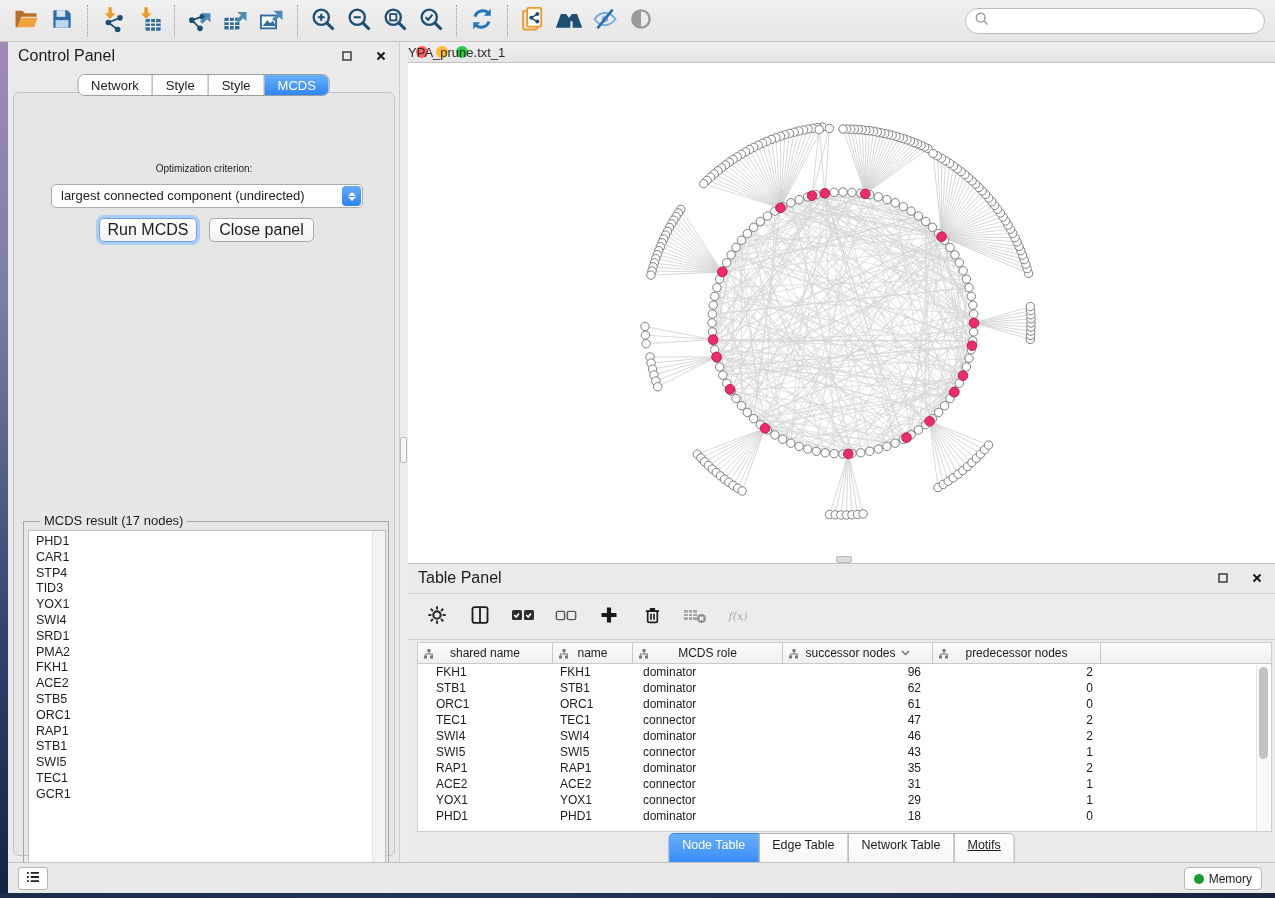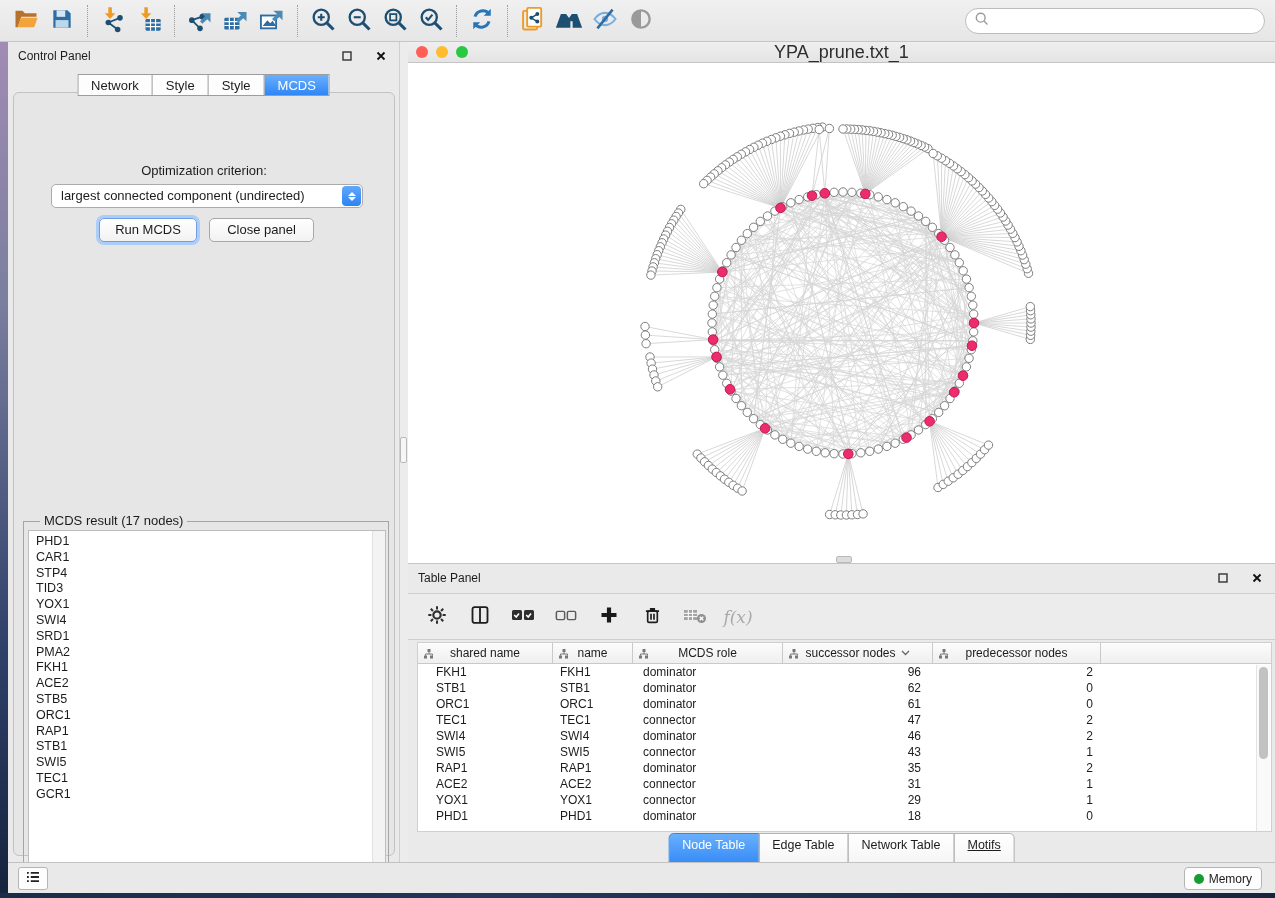--- a/index.html
+++ b/index.html
@@ -12,58 +12,58 @@
   .tb-btn { width:36px; height:34px; display:flex; align-items:center; justify-content:center; border-radius:4px; }
   .tb-sep { width:1px; height:32px; border-left:1px dotted #9a9a9a; margin:0 7px; }
   #search-box { position:absolute; right:10px; top:8px; width:300px; height:26px; background:#fff; border:1px solid #bdbdbd; border-radius:13px; display:flex; align-items:center; padding-left:8px; }
 
   
   #wall-left { left:0; top:42px; width:8px; height:851px; background:linear-gradient(#a18bb4,#7b7fa0 30%,#31426b 70%,#15233f); }
   #wall-bottom { left:0; top:893px; width:1275px; height:5px; background:linear-gradient(90deg,#1b2c49,#24365a 40%,#17243e); }
 
   
   #control-panel { left:8px; top:42px; width:392px; height:820px; background:#eaeaea; border-right:1px solid #cfcfcf; }
-  .panel-title-row { height:28px; display:flex; align-items:center; padding:0 10px; font-size:12px;gap:12px; }
+  .panel-title-row { height:28px; display:flex; align-items:center; padding:0 10px; font-size:16px;gap:12px; }
   .panel-title { flex:1; }
   .win-mini-btn { width:16px; height:16px; display:flex; align-items:center; justify-content:center; margin-left:6px; }
   #cp-inner { position:absolute; left:5px; top:50px; width:382px; height:764px; background:#e6e6e6; border:1px solid #c2c2c2; border-radius:6px; }
-  .seg-tabs { position:absolute; top:32px; left:50%; transform:translateX(-50%); display:flex; z-index:3; border:1px solid #9d9d9d; border-radius:0; overflow:hidden; background:#fdfdfd; height:22px; }
+  .seg-tabs { position:absolute; top:32px; left:50%; transform:translateX(-50%); display:flex; z-index:3; border:1px solid #9d9d9d; border-radius:7px; overflow:hidden; background:#fdfdfd; height:22px; }
   .seg-tab { padding:2px 13px; font-size:13px; line-height:17px; border-left:1px solid #9d9d9d; background:#fdfdfd; cursor:default; }
   .seg-tab:first-child { border-left:none; }
   .seg-tab.sel { background:linear-gradient(#69b0fc,#2f86f6); color:#fff; }
-  #opt-label { position:absolute; top:70px; left:0; width:100%; text-align:center; font-size:13px; }
+  #opt-label { position:absolute; top:70px; left:0; width:100%; text-align:center; font-size:10px; }
   #criterion-select { position:absolute; top:91px; left:37px; width:312px; height:24px; background:#fff; border:1px solid #ababab; border-radius:5px; font-size:13px; line-height:22px; padding-left:9px; }
   #criterion-stepper { position:absolute; right:1px; top:1px; width:19px; height:20px; border-radius:4px; background:linear-gradient(#62a9fb,#2c83f5); display:flex; flex-direction:column; align-items:center; justify-content:center; gap:1px; }
-  .btn { position:absolute; height:24px; background:linear-gradient(#ffffff,#f2f2f2); border:1px solid #a8a8a8; border-radius:5px; font-size:13px; text-align:center; line-height:22px; }
+  .btn { position:absolute; height:24px; background:linear-gradient(#ffffff,#f2f2f2); border:1px solid #a8a8a8; border-radius:5px; font-size:16px; text-align:center; line-height:22px; }
   #run-btn { top:125px; left:85px; width:98px; border-color:#6d9ee8; box-shadow:0 0 0 3px #abcdf8; }
   #closepanel-btn { top:125px; left:195px; width:105px; }
   #result-group { position:absolute; left:9px; top:428px; width:366px; height:364px; border:1px solid #a5a5a5; }
   #result-legend { position:absolute; top:-9px; left:16px; background:#e6e6e6; padding:0 4px; font-size:13px; }
   #result-list { position:absolute; left:4px; top:8px; width:358px; height:352px; background:#fff; border:1px solid #bdbdbd; overflow:hidden; }
   #result-items { list-style:none; padding:3px 0 0 7px; font-size:12.5px; }
   #result-items li { line-height:15.8px; }
   #result-scroll { position:absolute; right:0; top:0; width:13px; height:100%; background:#f3f3f3; border-left:1px solid #e2e2e2; }
 
   
   #v-divider { left:400px; top:42px; width:8px; height:820px; background:#ececec; }
   .grip-v { position:absolute; left:0px; top:395px; width:7px; height:26px; background:#f6f6f6; border:1px solid #b9b9b9; border-radius:2px; }
 
   
   #network-window { left:408px; top:42px; width:867px; height:521px; background:#fff; }
   #net-titlebar { height:21px; background:linear-gradient(#efefef,#e4e4e4); border-bottom:1px solid #c4c4c4; position:relative; display:flex; align-items:center; }
   .light { width:12px; height:12px; border-radius:50%; margin-left:8px; }
-  #net-title { position:absolute; width:100%; text-align:center; font-size:18px; color:#2d2d2d; }
+  #net-title { position:absolute; width:100%; font-size:13px; color:#2d2d2d; }
   #network-canvas { display:block; }
   #h-grip { left:836px; top:556px; width:16px; height:7px; background:#dcdcdc; border:1px solid #b9b9b9; border-radius:2px; z-index:5; }
 
   
   #table-panel { left:408px; top:563px; width:867px; height:299px; background:#eaeaea; border-top:1px solid #c6c6c6; }
   #tp-toolbar { position:absolute; top:29px; left:0; width:867px; height:47px; background:#ececec; border-top:1px solid #cfcfcf; border-bottom:1px solid #cfcfcf; display:flex; align-items:center; padding-left:16px; gap:17px; }
   .tpt-btn { width:26px; height:26px; display:flex; align-items:center; justify-content:center; }
-  #fx-label { font-family:"DejaVu Serif", serif; font-style:italic; font-size:17px; color:#a9a9a9; }
+  #fx-label { font-family:"DejaVu Serif", serif; font-style:italic; font-size:11px; color:#a9a9a9; }
   #node-table { position:absolute; left:9px; top:78px; width:855px; height:190px; background:#fff; border:1px solid #cfcfcf; overflow:hidden; }
   #node-table-header { display:flex; height:21px; background:linear-gradient(#fcfcfc,#efefef); border-bottom:1px solid #c9c9c9; font-size:12px; }
   .th { position:relative; display:flex; align-items:center; justify-content:center; border-right:1px solid #c9c9c9; gap:5px; }
   .th .attr-ic { position:absolute; left:6px; top:6px; }
   .tr { display:flex; height:16px; font-size:12px; align-items:center; }
   .td { height:16px; line-height:16px; white-space:nowrap; overflow:hidden; }
   .c0 { width:135px; } .c1 { width:80px; } .c2 { width:150px; } .c3 { width:150px; } .c4 { width:168px; } .cf { flex:1; border-right:none !important; }
   .td.c0 { padding-left:18px; } .td.c1 { padding-left:7px; } .td.c2 { padding-left:10px; }
   .td.c3 { text-align:right; padding-right:12px; } .td.c4 { text-align:right; padding-right:8px; }
   #table-vscroll { position:absolute; right:1px; top:22px; width:14px; height:167px; background:#fafafa; border-left:1px solid #e4e4e4; }

